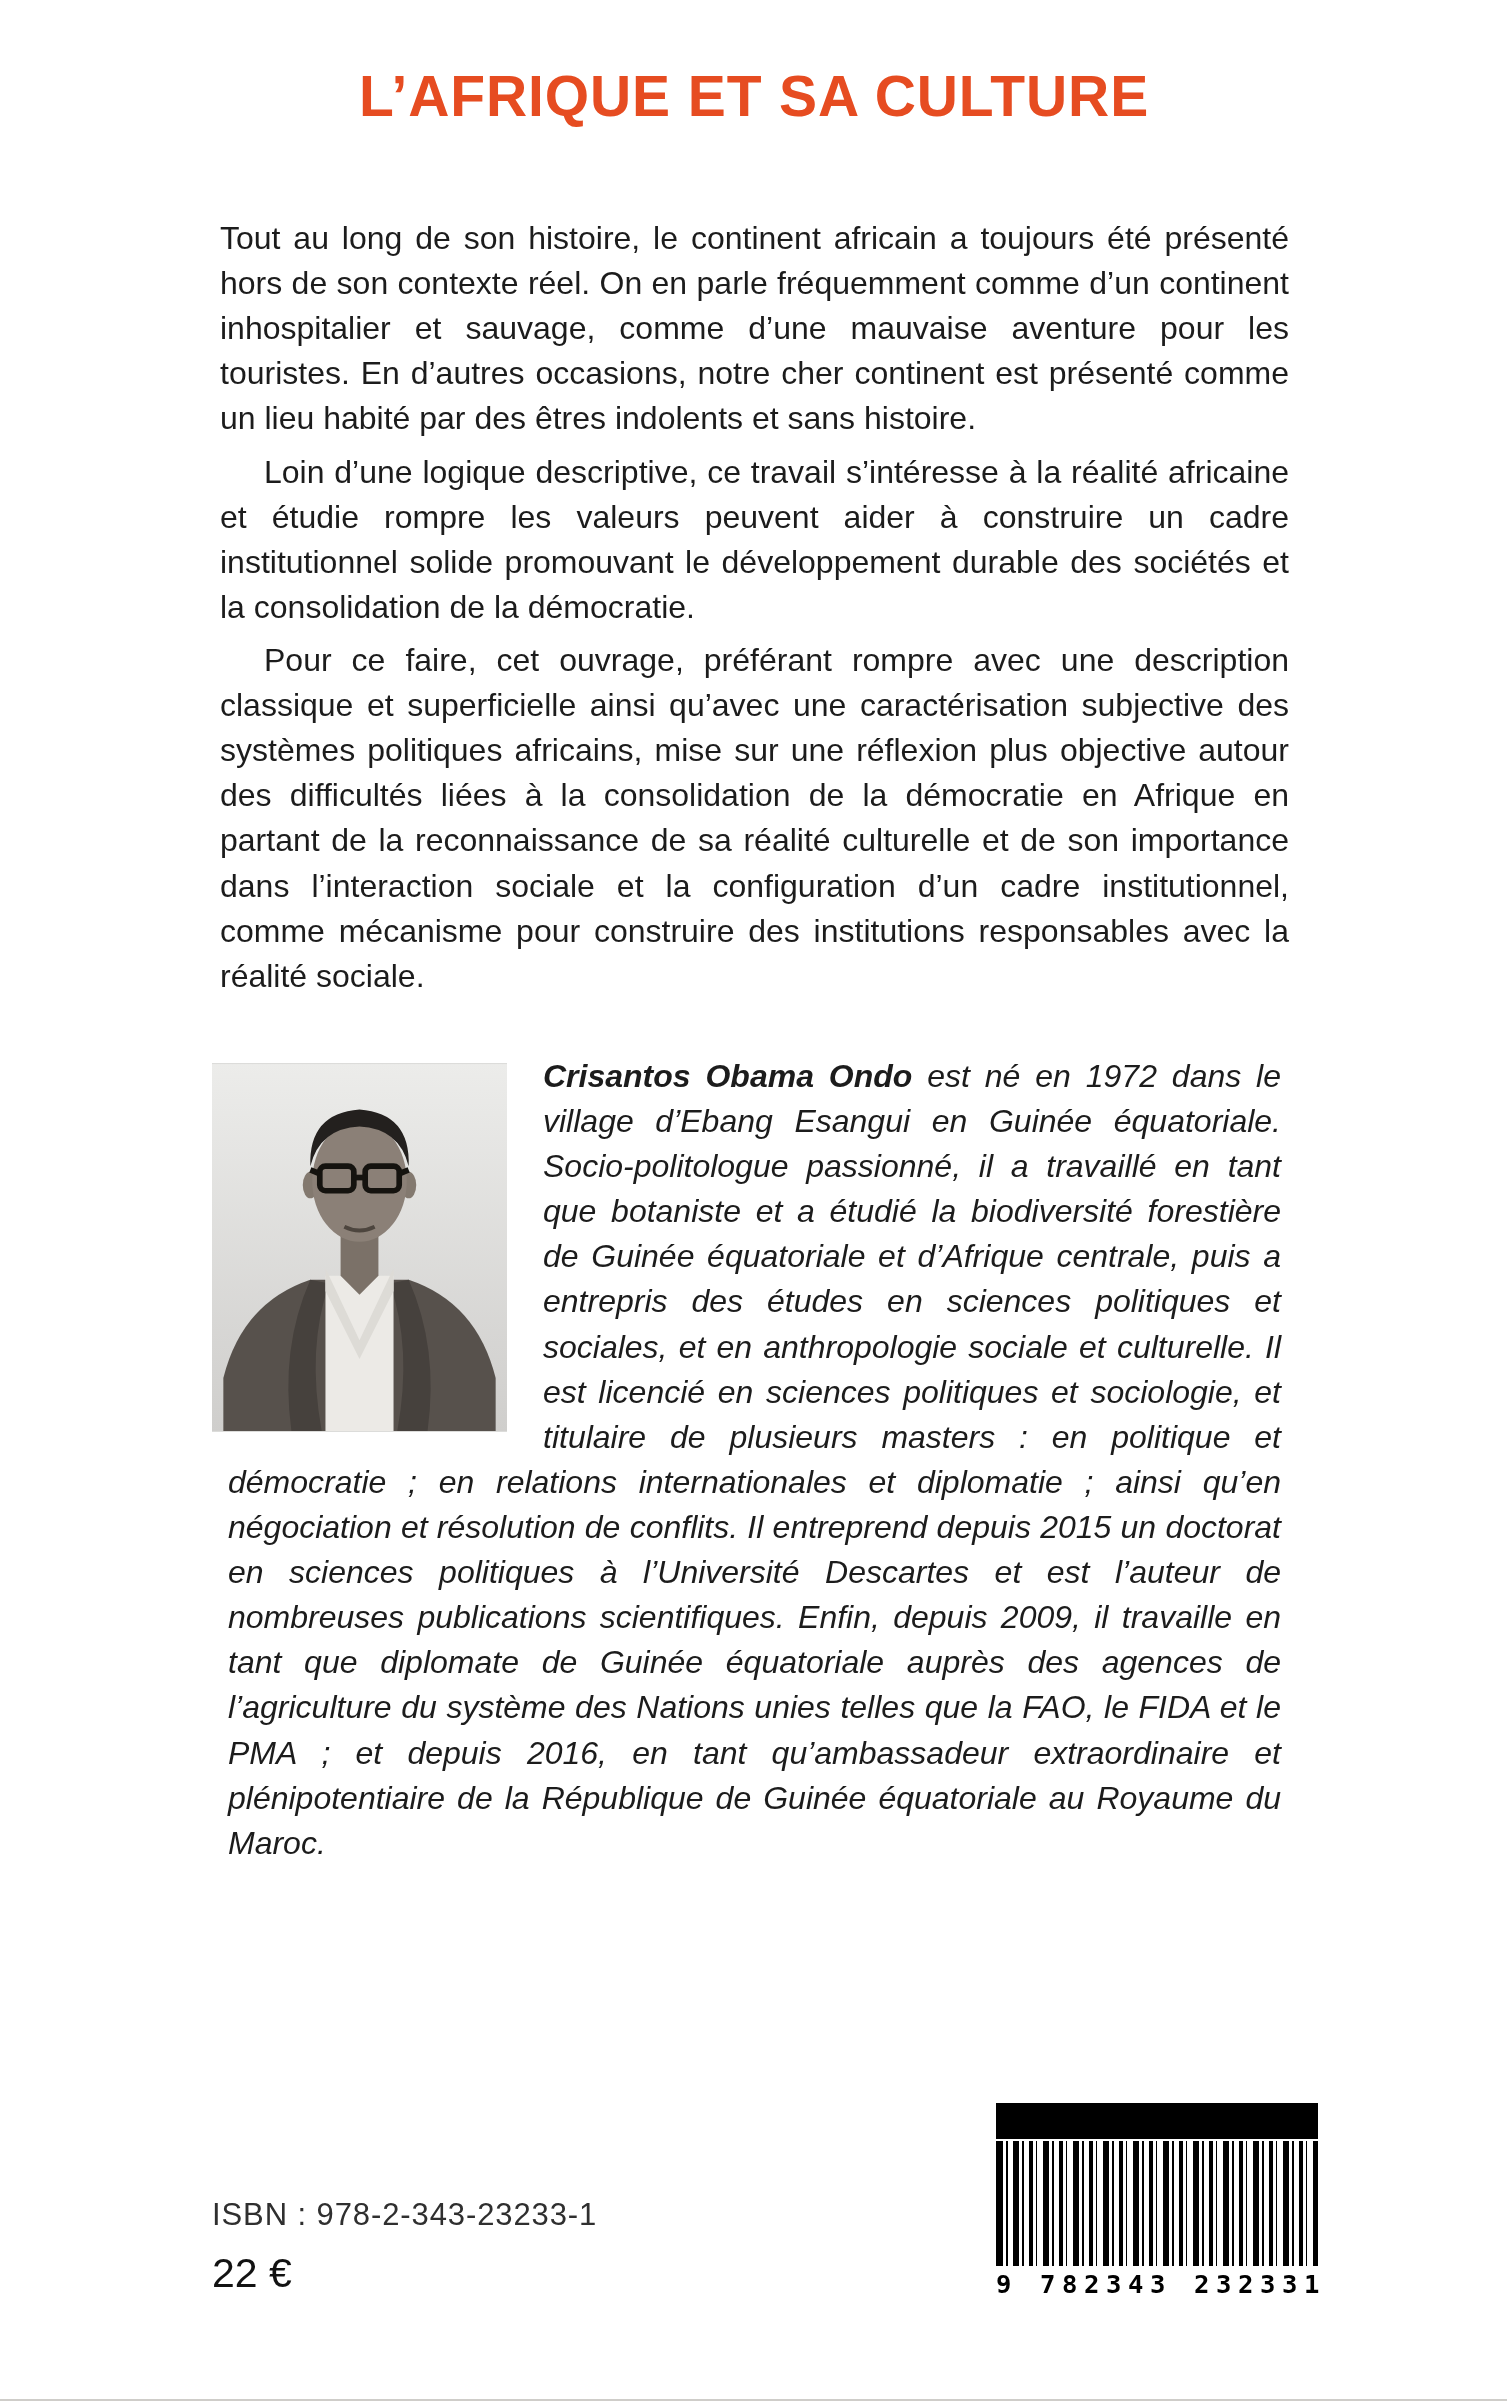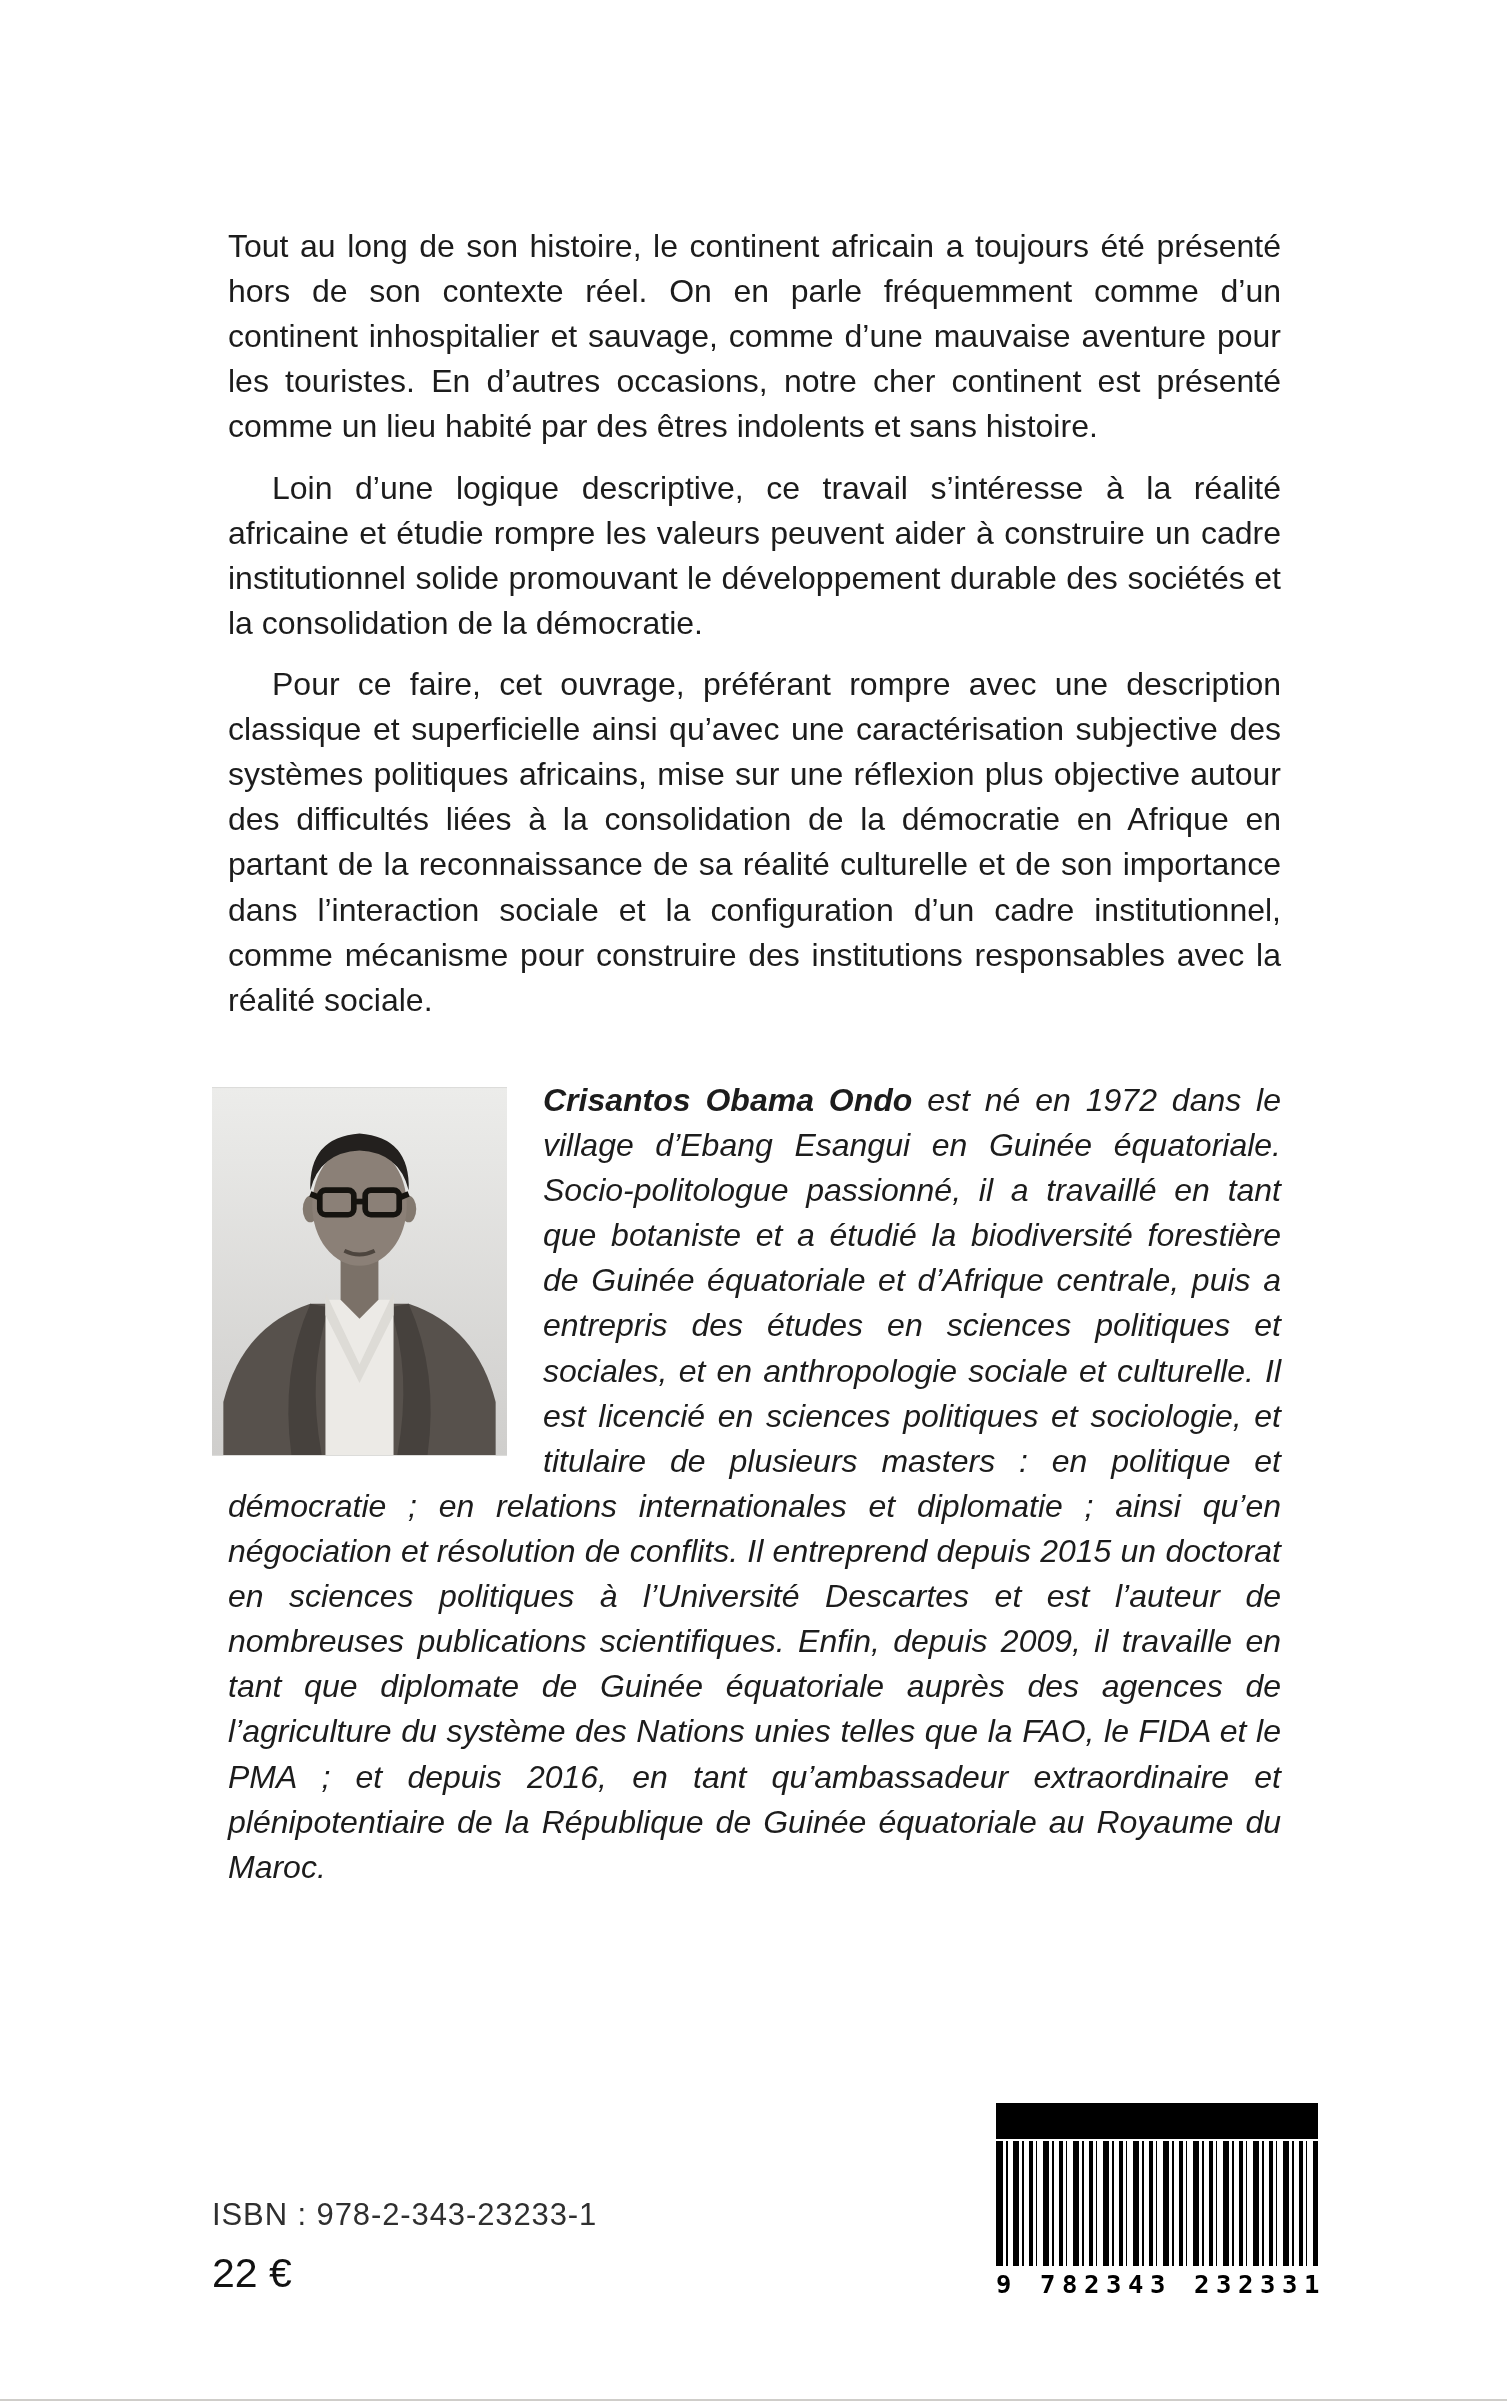--- a/index.html
+++ b/index.html
@@ -10,21 +10,21 @@
   .title {
     position:absolute; top:61px; left:0; right:0; margin:0;
     text-align:center; font-size:57px; font-weight:700; line-height:1.25;
     letter-spacing:0.9px; color:var(--title-color, #e64c21);
   }
   .title .line { display:block; }
   .content {
     position:absolute; top:208px; left:212px; width:1085px;
     font-size:32px; line-height:1.41; text-align:justify;
   }
-  p.para { margin:16px; }
+  p.para { margin:8px; }
   p.para.indent { text-indent:44px; }
   .bio-section { margin-top:55px; font-style:italic; }
   .bio-section::after { content:""; display:block; clear:both; }
   .author-photo {
     float:left; width:295px; height:369px; margin:9.5px 36px 5.7px 0;
     background:#dcdcda; overflow:hidden;
   }
   .author-photo svg { display:block; width:100%; height:100%; }
   .bio-text { margin:16px; }
   .author-name { font-weight:bold; font-style:italic; }
@@ -56,20 +56,21 @@
   .bottom-line {
     position:absolute; left:0; right:0; bottom:0; height:2.8px; background:#cfcdc9;
   }
 </style>
 </head>
 <body>
 
 <div class="page">
 
   <h1 class="title">
+    <span class="line">L’AFRIQUE ET SA CULTURE</span>
   </h1>
 
   <div class="content">
     <p class="para">Tout au long de son histoire, le continent africain a toujours été présenté hors de son contexte réel. On en parle fréquemment comme d’un continent inhospitalier et sauvage, comme d’une mauvaise aventure pour les touristes. En d’autres occasions, notre cher continent est présenté comme un lieu habité par des êtres indolents et sans histoire.</p>
     <p class="para indent">Loin d’une logique descriptive, ce travail s’intéresse à la réalité africaine et étudie rompre les valeurs peuvent aider à construire un cadre institutionnel solide promouvant le développement durable des sociétés et la consolidation de la démocratie.</p>
     <p class="para indent">Pour ce faire, cet ouvrage, préférant rompre avec une description classique et superficielle ainsi qu’avec une caractérisation subjective des systèmes politiques africains, mise sur une réflexion plus objective autour des difficultés liées à la consolidation de la démocratie en Afrique en partant de la reconnaissance de sa réalité culturelle et de son importance dans l’interaction sociale et la configuration d’un cadre institutionnel, comme mécanisme pour construire des institutions responsables avec la réalité sociale.</p>
 
     <div class="bio-section">
       <div class="author-photo">
         <svg viewBox="0 0 156 194" xmlns="http://www.w3.org/2000/svg">

